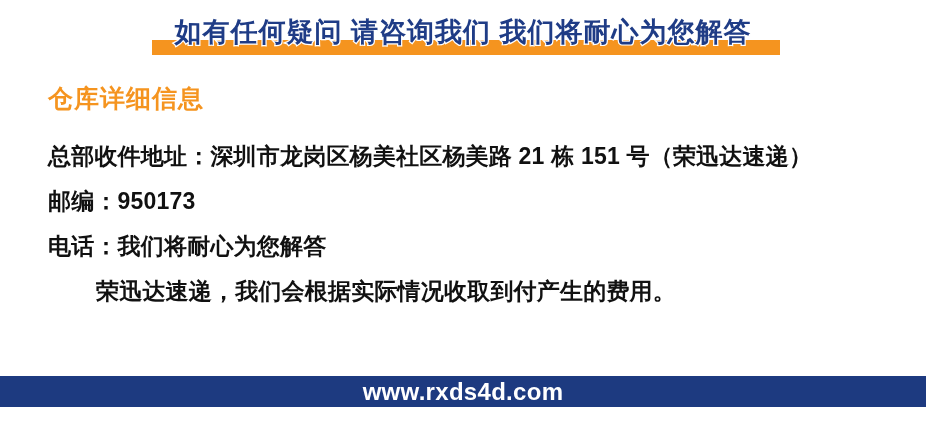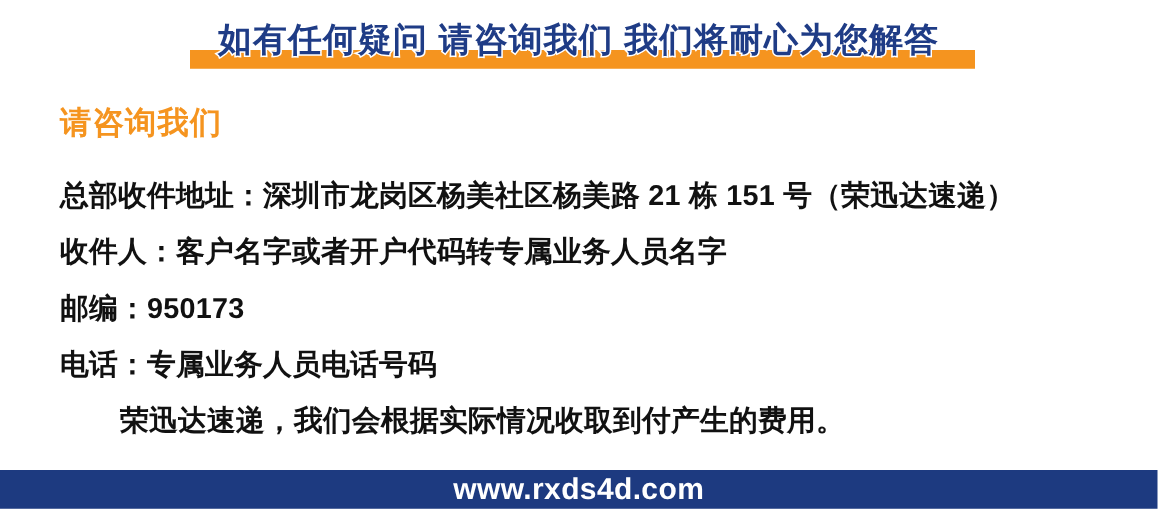--- a/index.html
+++ b/index.html
@@ -99,25 +99,24 @@
   }
 </style>
 </head>
 <body>
 
 <div class="banner">
   <div class="banner-bar"></div>
   <div class="banner-title">如有任何疑问 请咨询我们 我们将耐心为您解答</div>
 </div>
 
-<div class="section-heading">请咨询我们</div>
+<div class="section-heading">仓库详细信息</div>
 
 <div class="details">
   <div class="detail-line">总部收件地址：深圳市龙岗区杨美社区杨美路 21 栋 151 号（荣迅达速递）</div>
-  <div class="detail-line">收件人：客户名字或者开户代码转专属业务人员名字</div>
   <div class="detail-line">邮编：950173</div>
-  <div class="detail-line">电话：专属业务人员电话号码</div>
+  <div class="detail-line">电话：我们将耐心为您解答</div>
   <div class="detail-line indented">荣迅达速递，我们会根据实际情况收取到付产生的费用。</div>
 </div>
 
 <div class="footer">
   <span class="footer-url">www.rxds4d.com</span>
 </div>
 
 </body></html>

